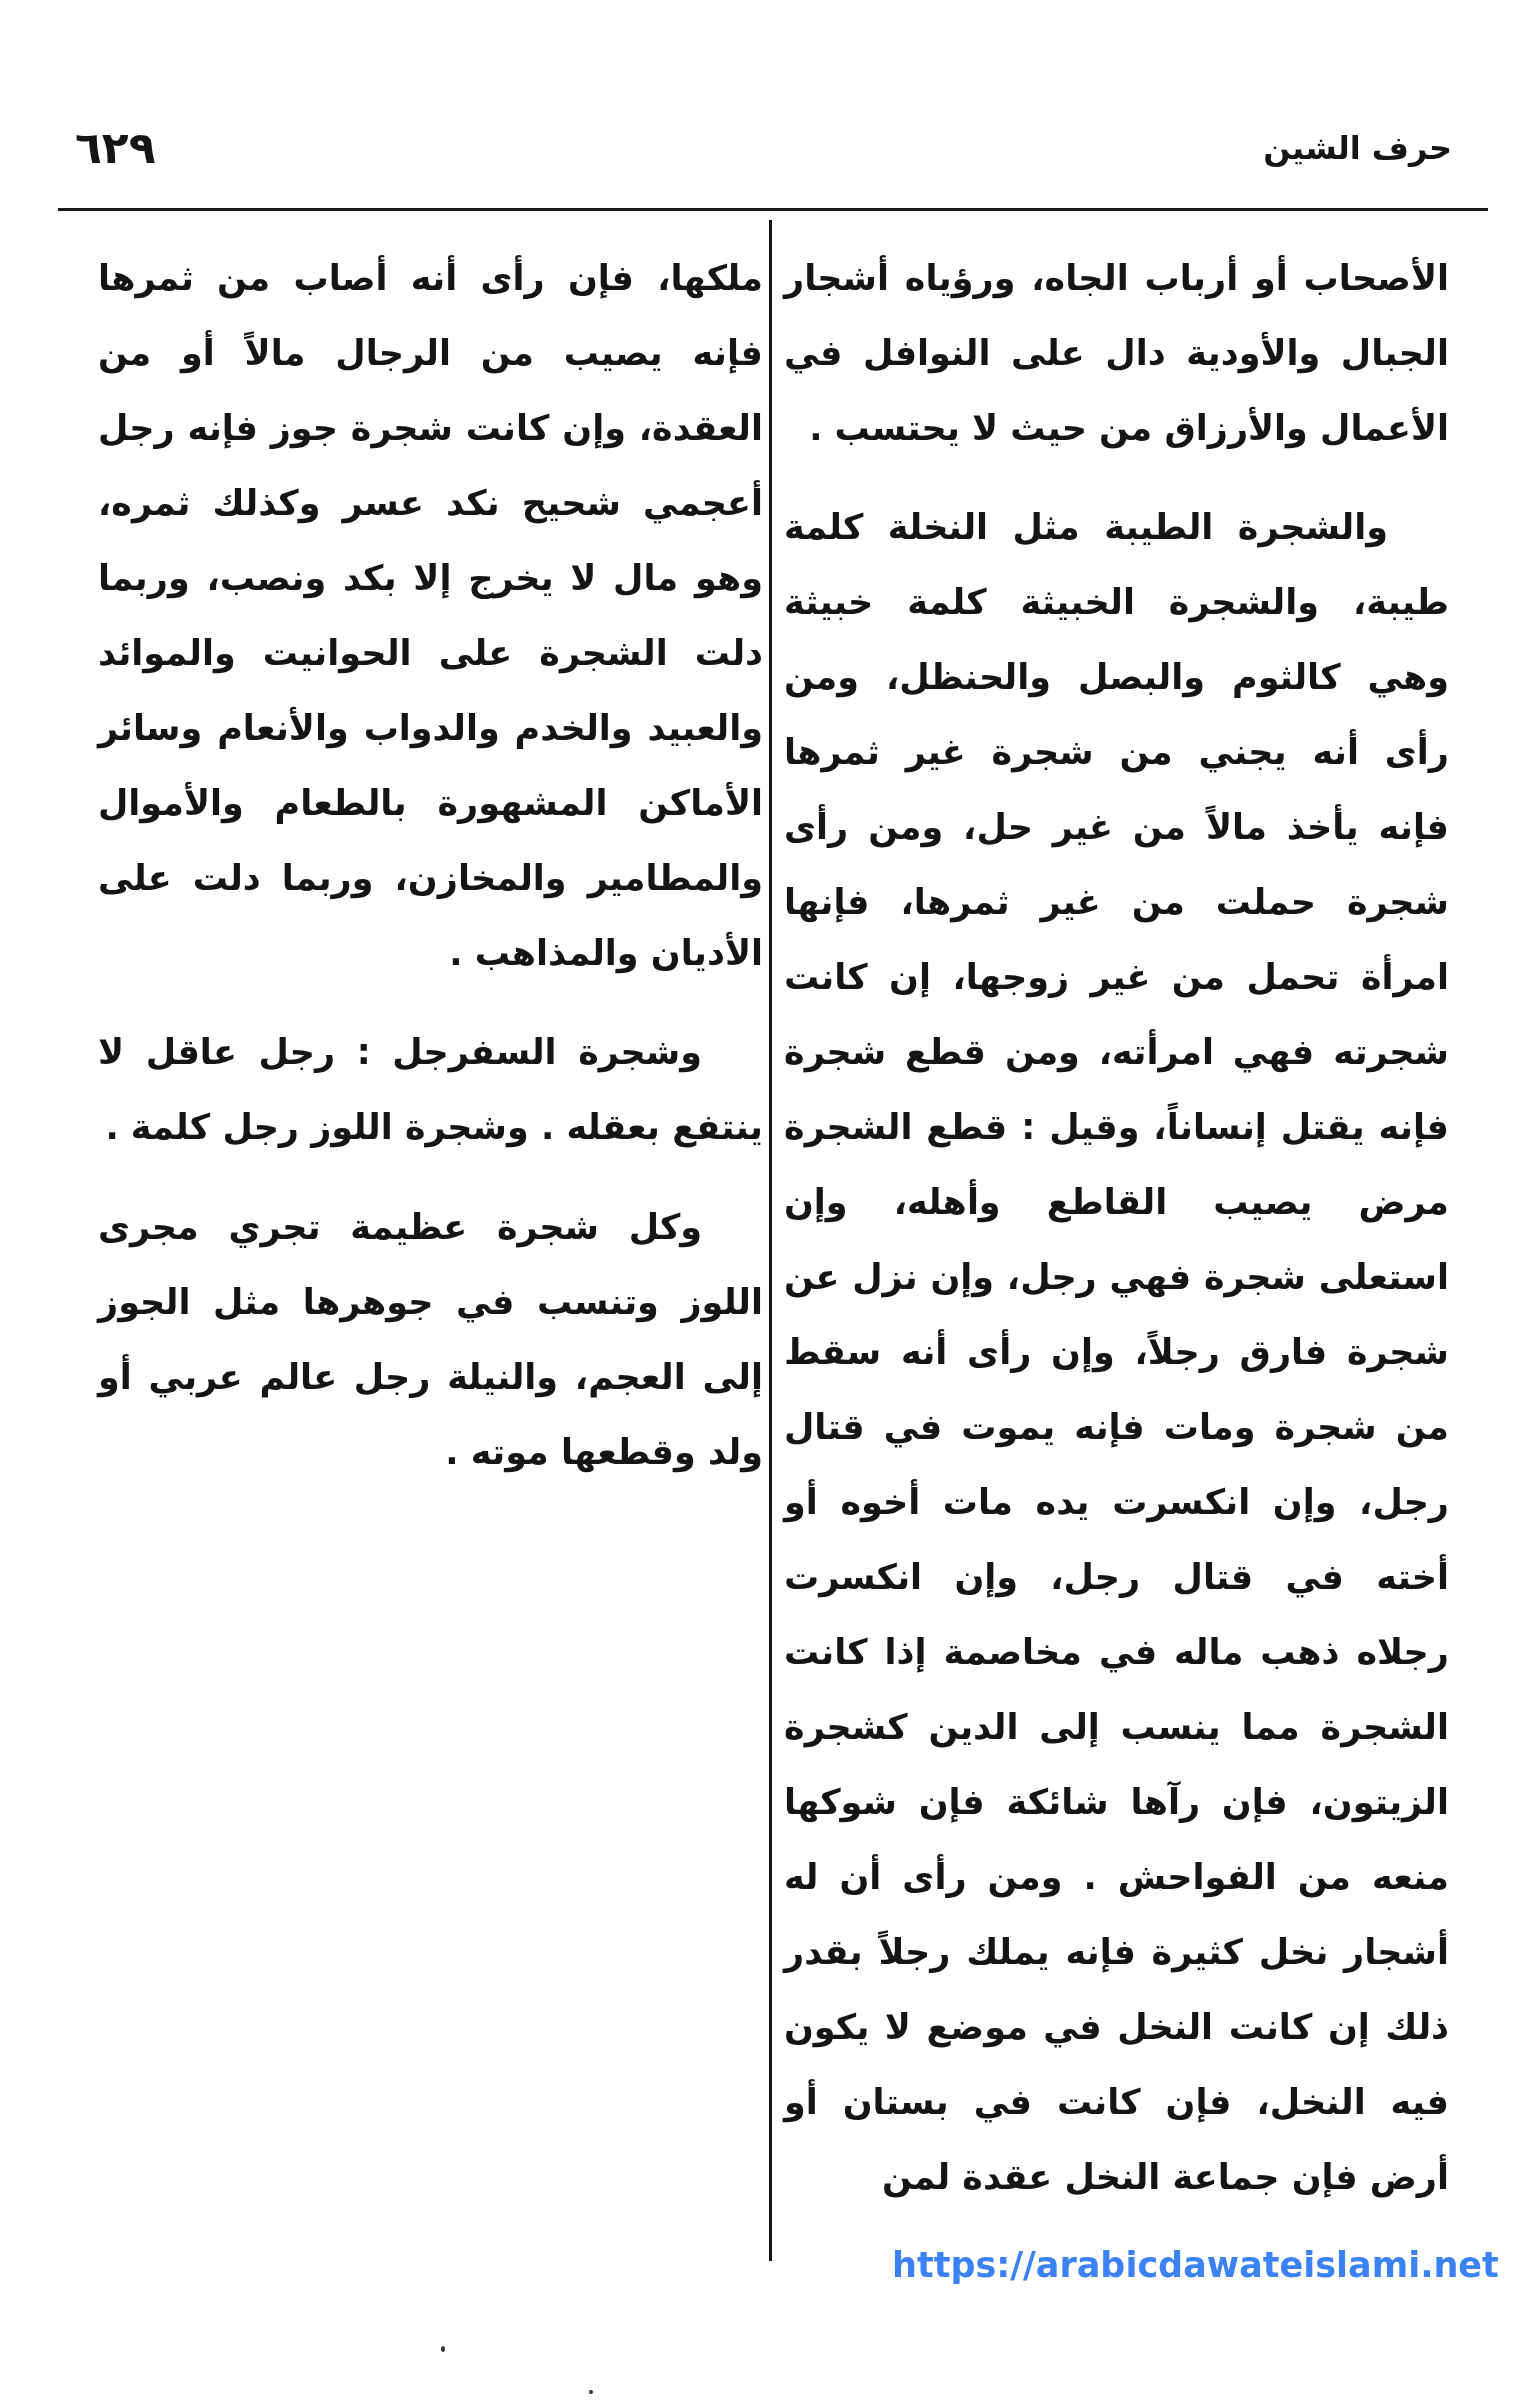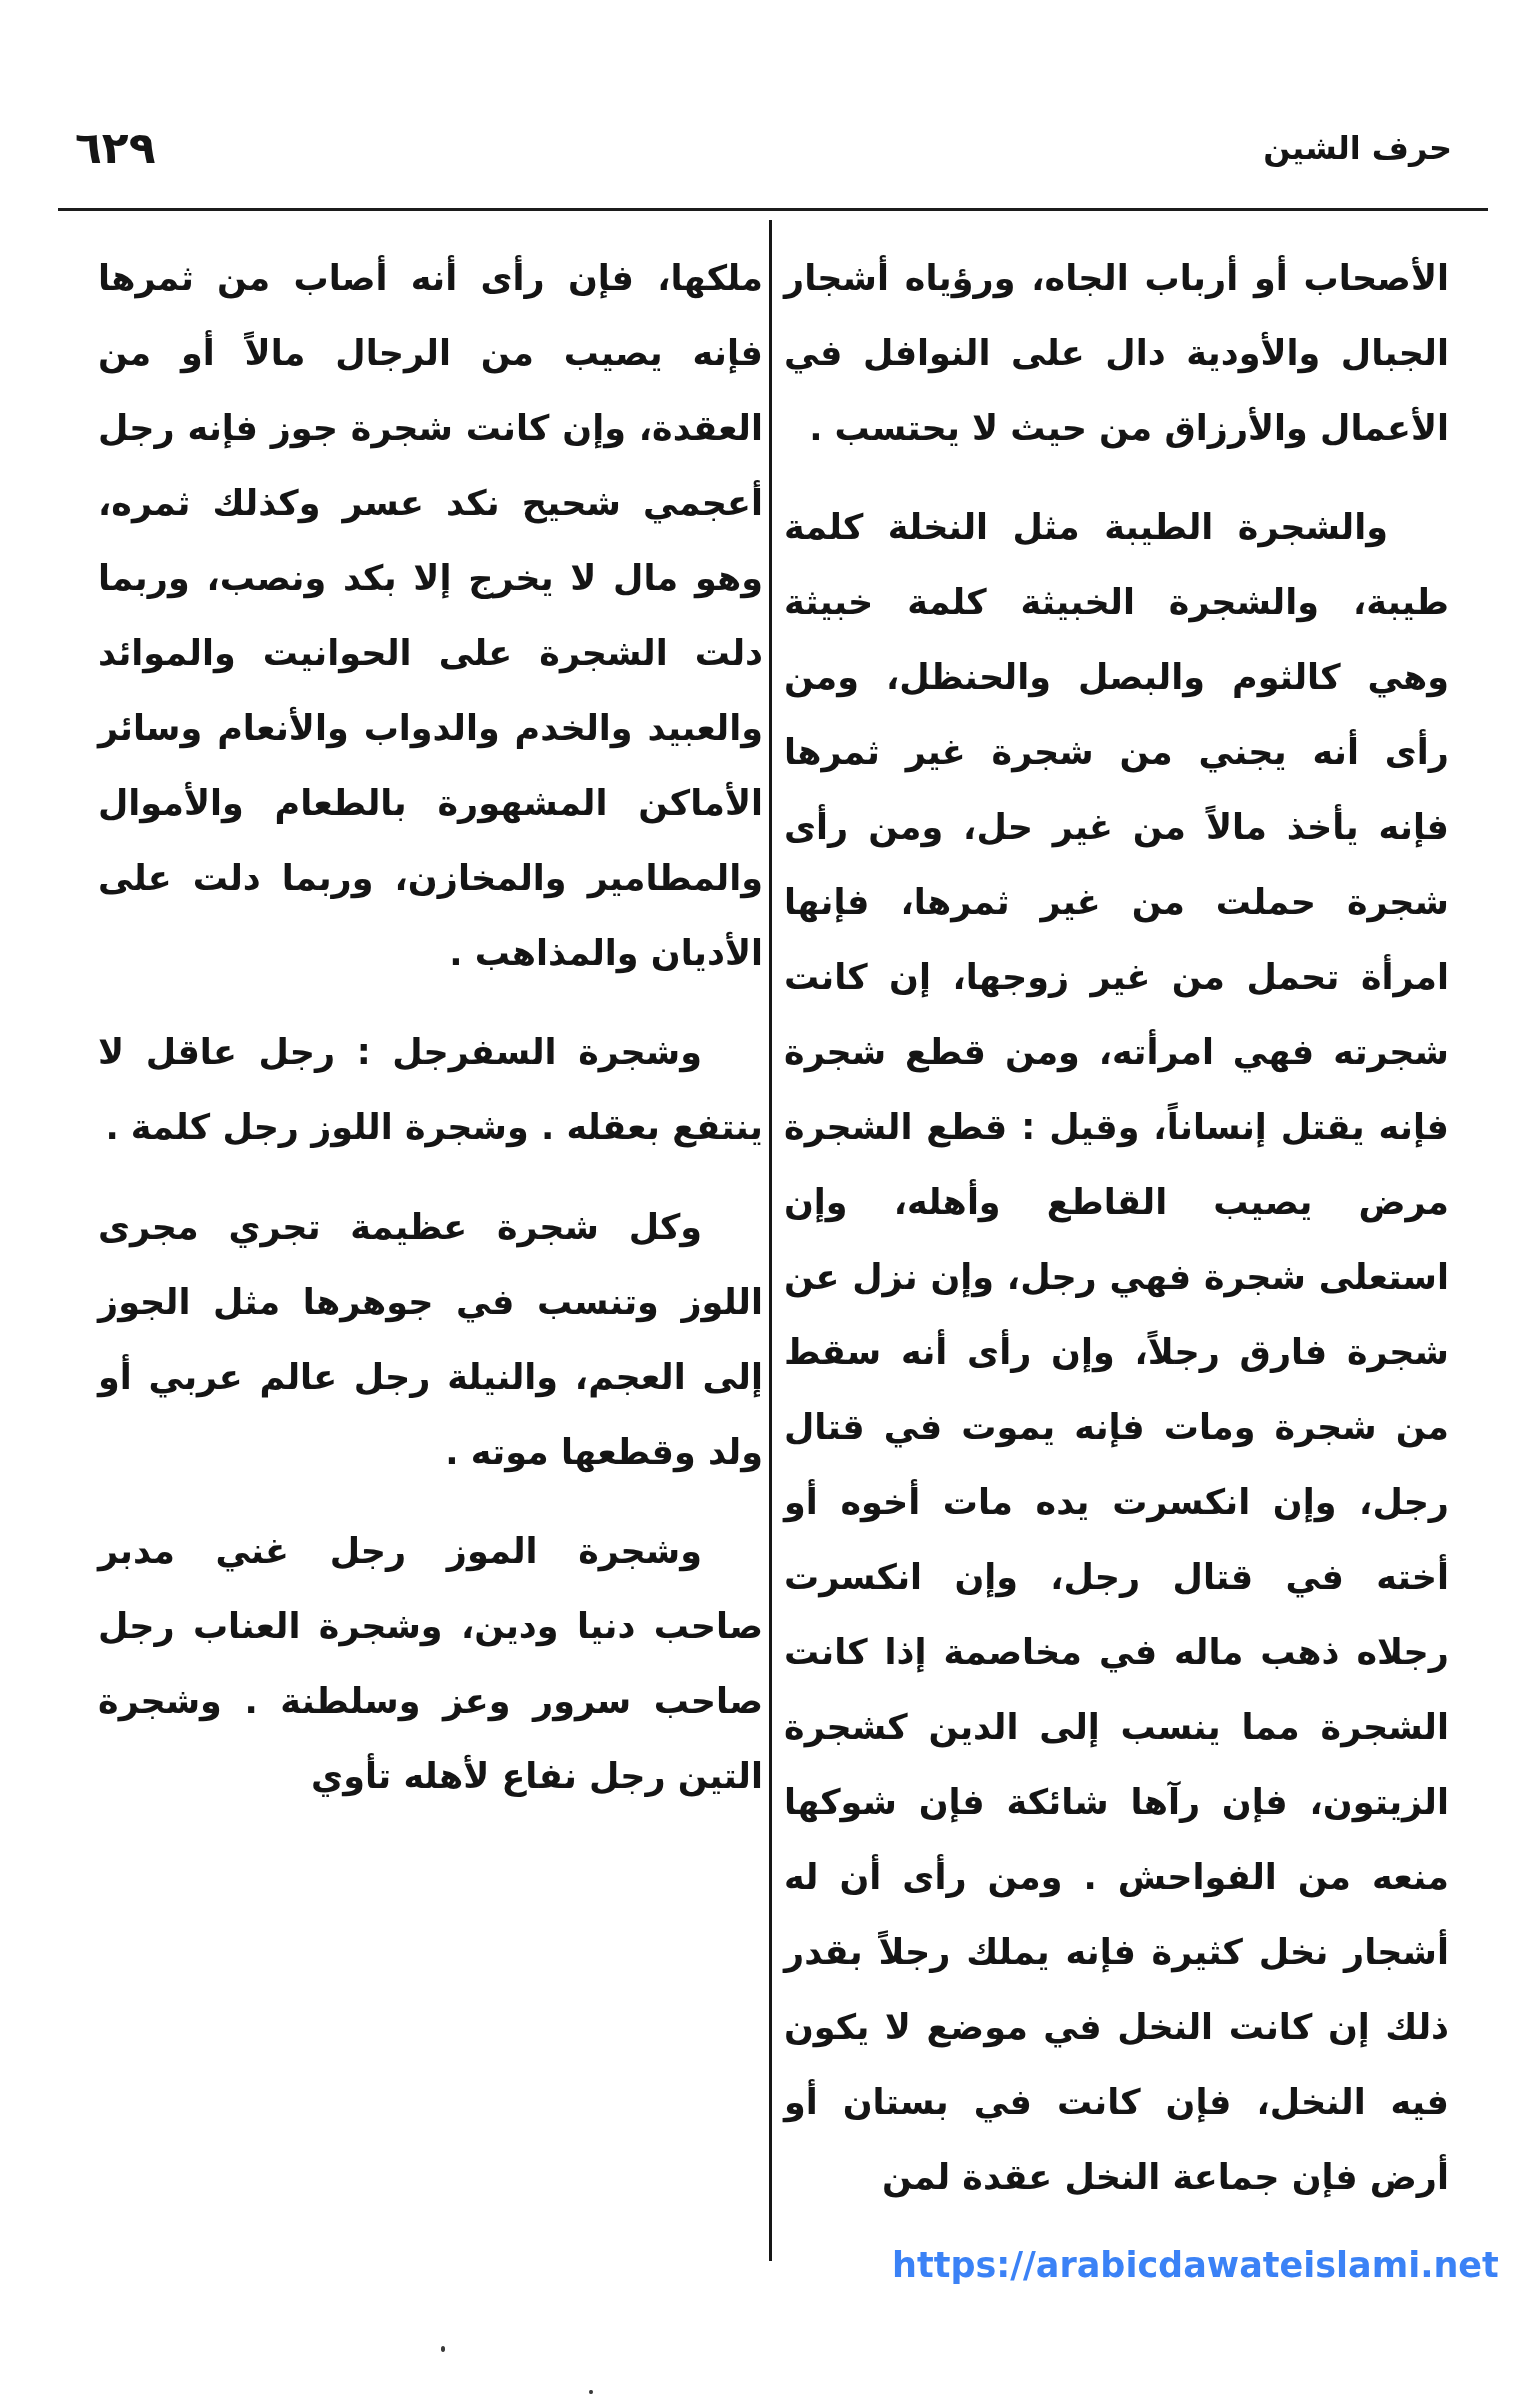--- a/index.html
+++ b/index.html
@@ -93,21 +93,20 @@
     <p>الأصحاب أو أرباب الجاه، ورؤياه أشجار الجبال والأودية دال على النوافل في الأعمال والأرزاق من حيث لا يحتسب .</p>
     <p class="indent">والشجرة الطيبة مثل النخلة كلمة طيبة، والشجرة الخبيثة كلمة خبيثة وهي كالثوم والبصل والحنظل، ومن رأى أنه يجني من شجرة غير ثمرها فإنه يأخذ مالاً من غير حل، ومن رأى شجرة حملت من غير ثمرها، فإنها امرأة تحمل من غير زوجها، إن كانت شجرته فهي امرأته، ومن قطع شجرة فإنه يقتل إنساناً، وقيل : قطع الشجرة مرض يصيب القاطع وأهله، وإن استعلى شجرة فهي رجل، وإن نزل عن شجرة فارق رجلاً، وإن رأى أنه سقط من شجرة ومات فإنه يموت في قتال رجل، وإن انكسرت يده مات أخوه أو أخته في قتال رجل، وإن انكسرت رجلاه ذهب ماله في مخاصمة إذا كانت الشجرة مما ينسب إلى الدين كشجرة الزيتون، فإن رآها شائكة فإن شوكها منعه من الفواحش . ومن رأى أن له أشجار نخل كثيرة فإنه يملك رجلاً بقدر ذلك إن كانت النخل في موضع لا يكون فيه النخل، فإن كانت في بستان أو أرض فإن جماعة النخل عقدة لمن</p>
   </section>
 
   <div class="column-divider"></div>
 
   <section class="column column-left">
     <p>ملكها، فإن رأى أنه أصاب من ثمرها فإنه يصيب من الرجال مالاً أو من العقدة، وإن كانت شجرة جوز فإنه رجل أعجمي شحيح نكد عسر وكذلك ثمره، وهو مال لا يخرج إلا بكد ونصب، وربما دلت الشجرة على الحوانيت والموائد والعبيد والخدم والدواب والأنعام وسائر الأماكن المشهورة بالطعام والأموال والمطامير والمخازن، وربما دلت على الأديان والمذاهب .</p>
     <p class="indent">وشجرة السفرجل : رجل عاقل لا ينتفع بعقله . وشجرة اللوز رجل كلمة .</p>
     <p class="indent">وكل شجرة عظيمة تجري مجرى اللوز وتنسب في جوهرها مثل الجوز إلى العجم، والنيلة رجل عالم عربي أو ولد وقطعها موته .</p>
-    <p class="indent">وشجرة الموز رجل غني مدبر صاحب دنيا ودين، وشجرة العناب رجل صاحب سرور وعز وسلطنة . وشجرة التين رجل نفاع لأهله تأوي</p>
   </section>
 
   <div class="watermark">https://arabicdawateislami.net</div>
 
   <div class="speck speck-1"></div>
   <div class="speck speck-2"></div>
 
 </div>
 
 

